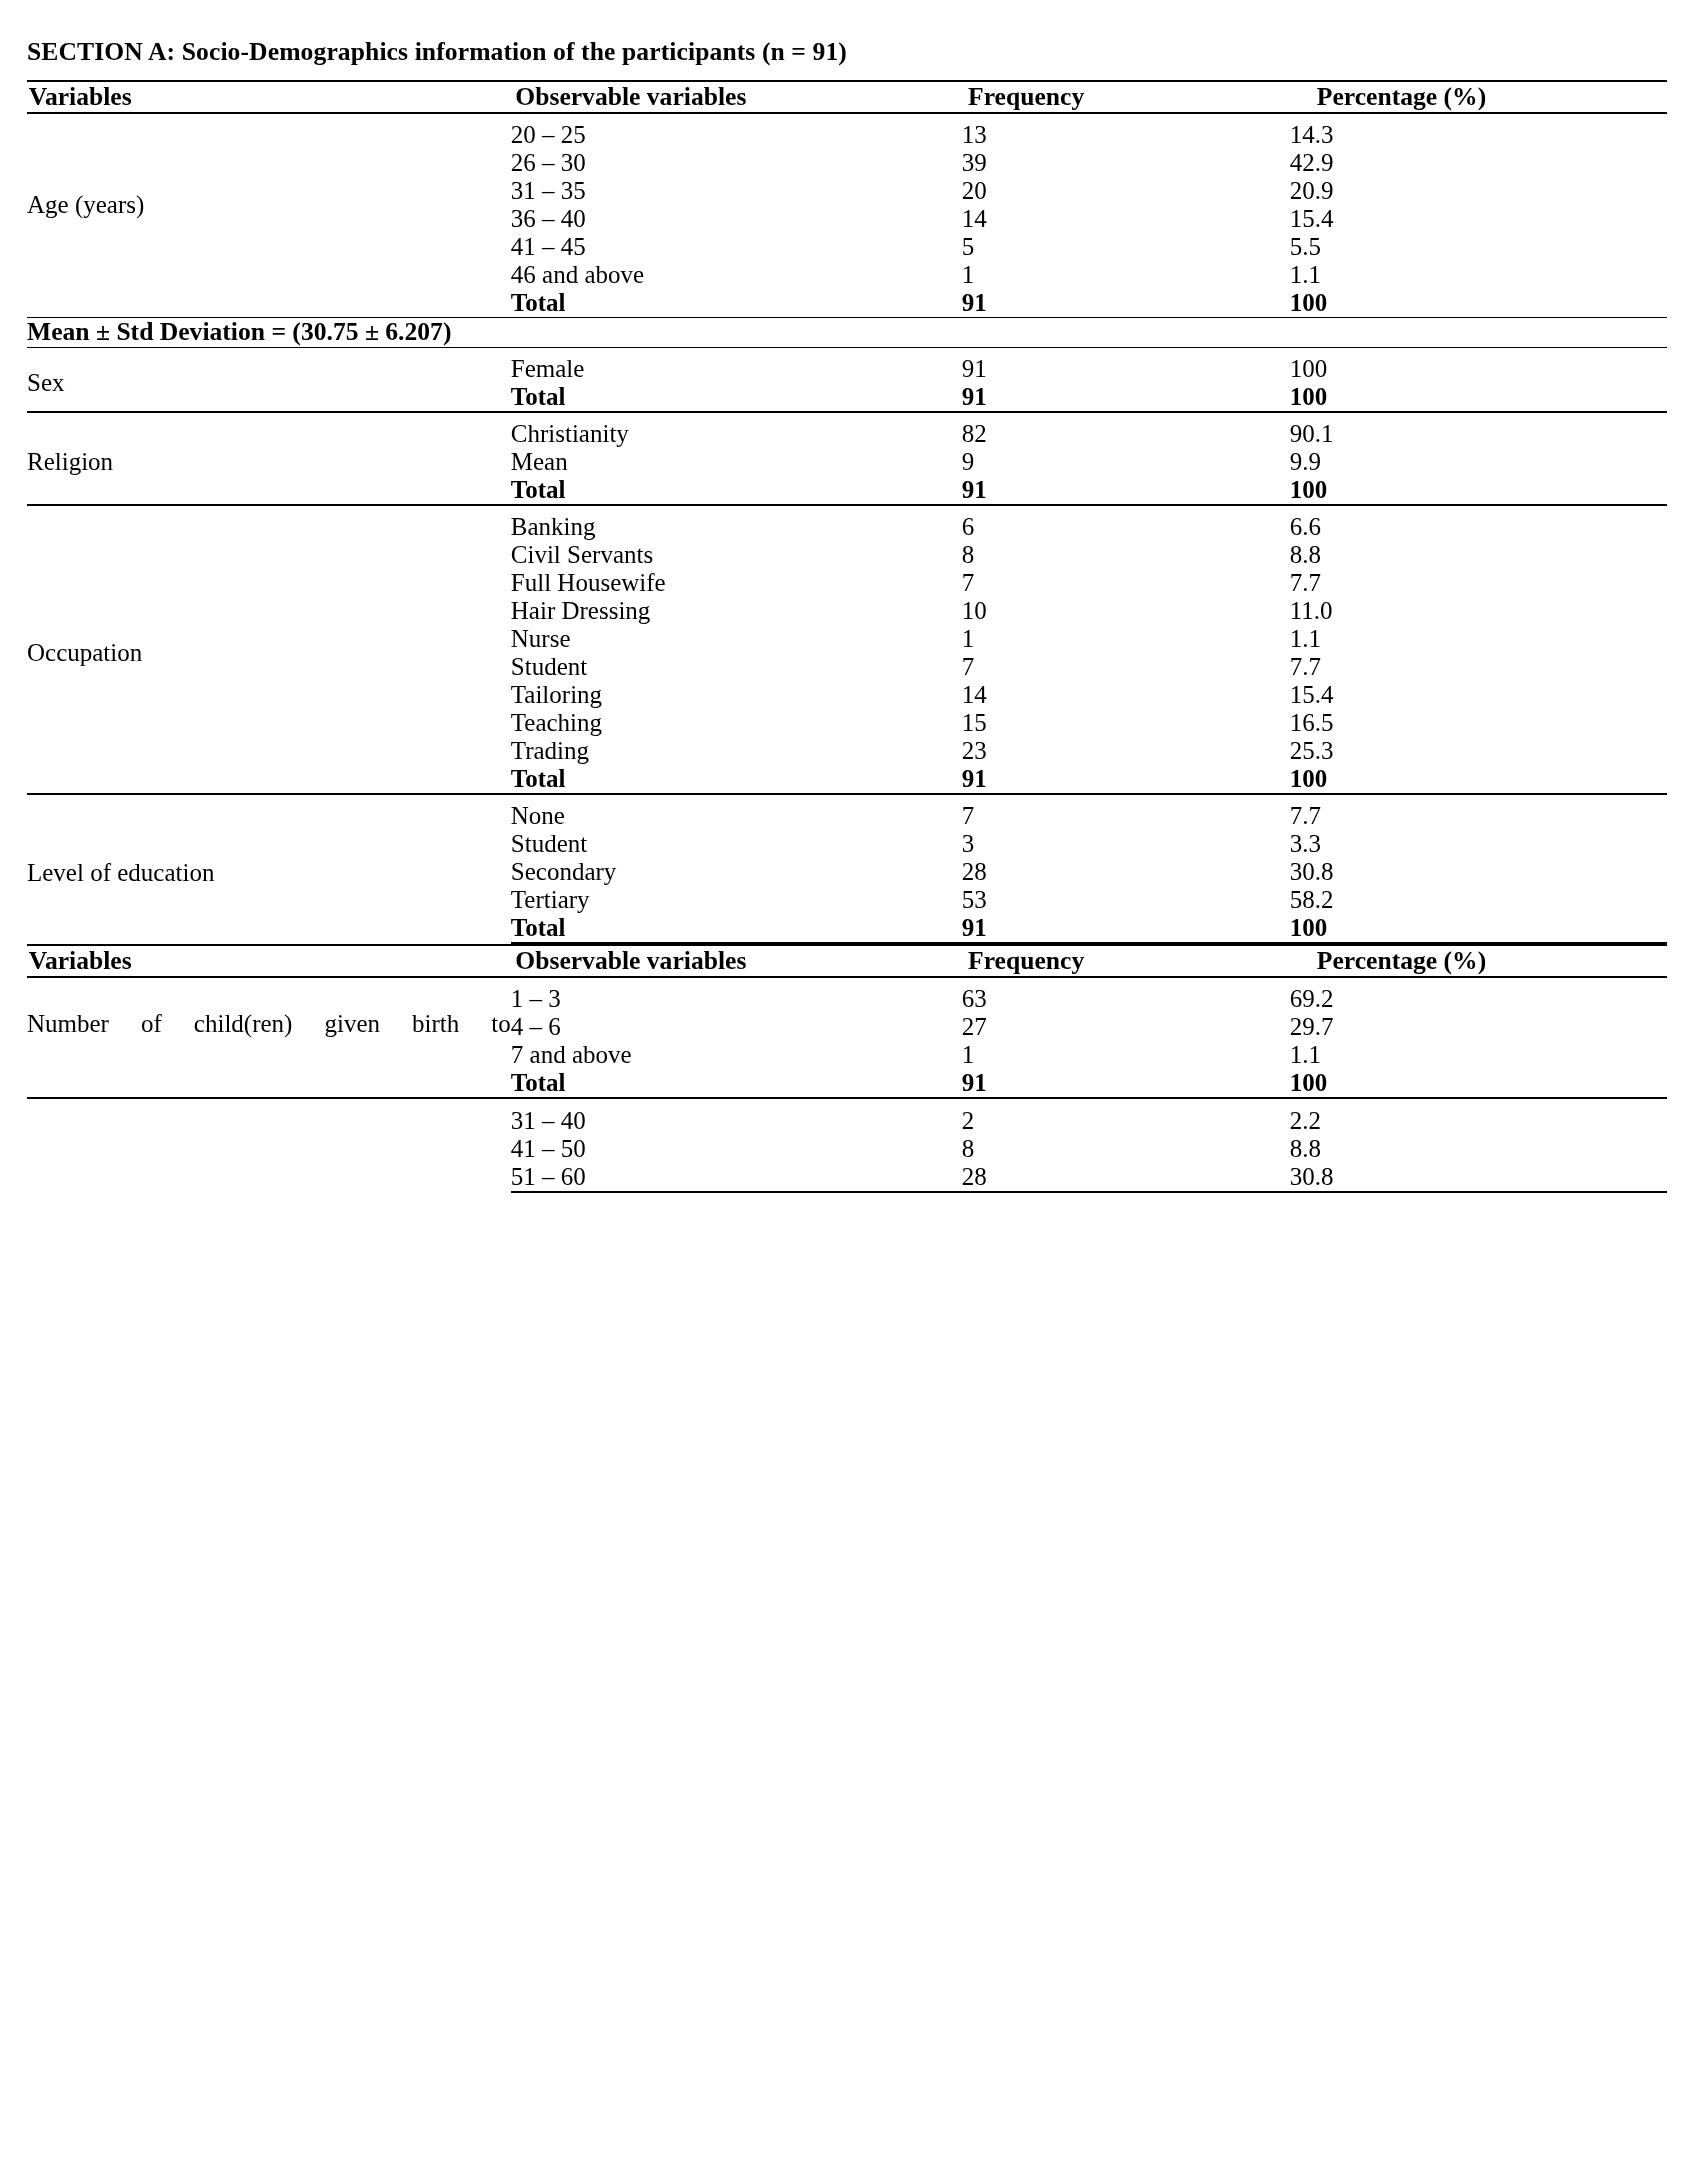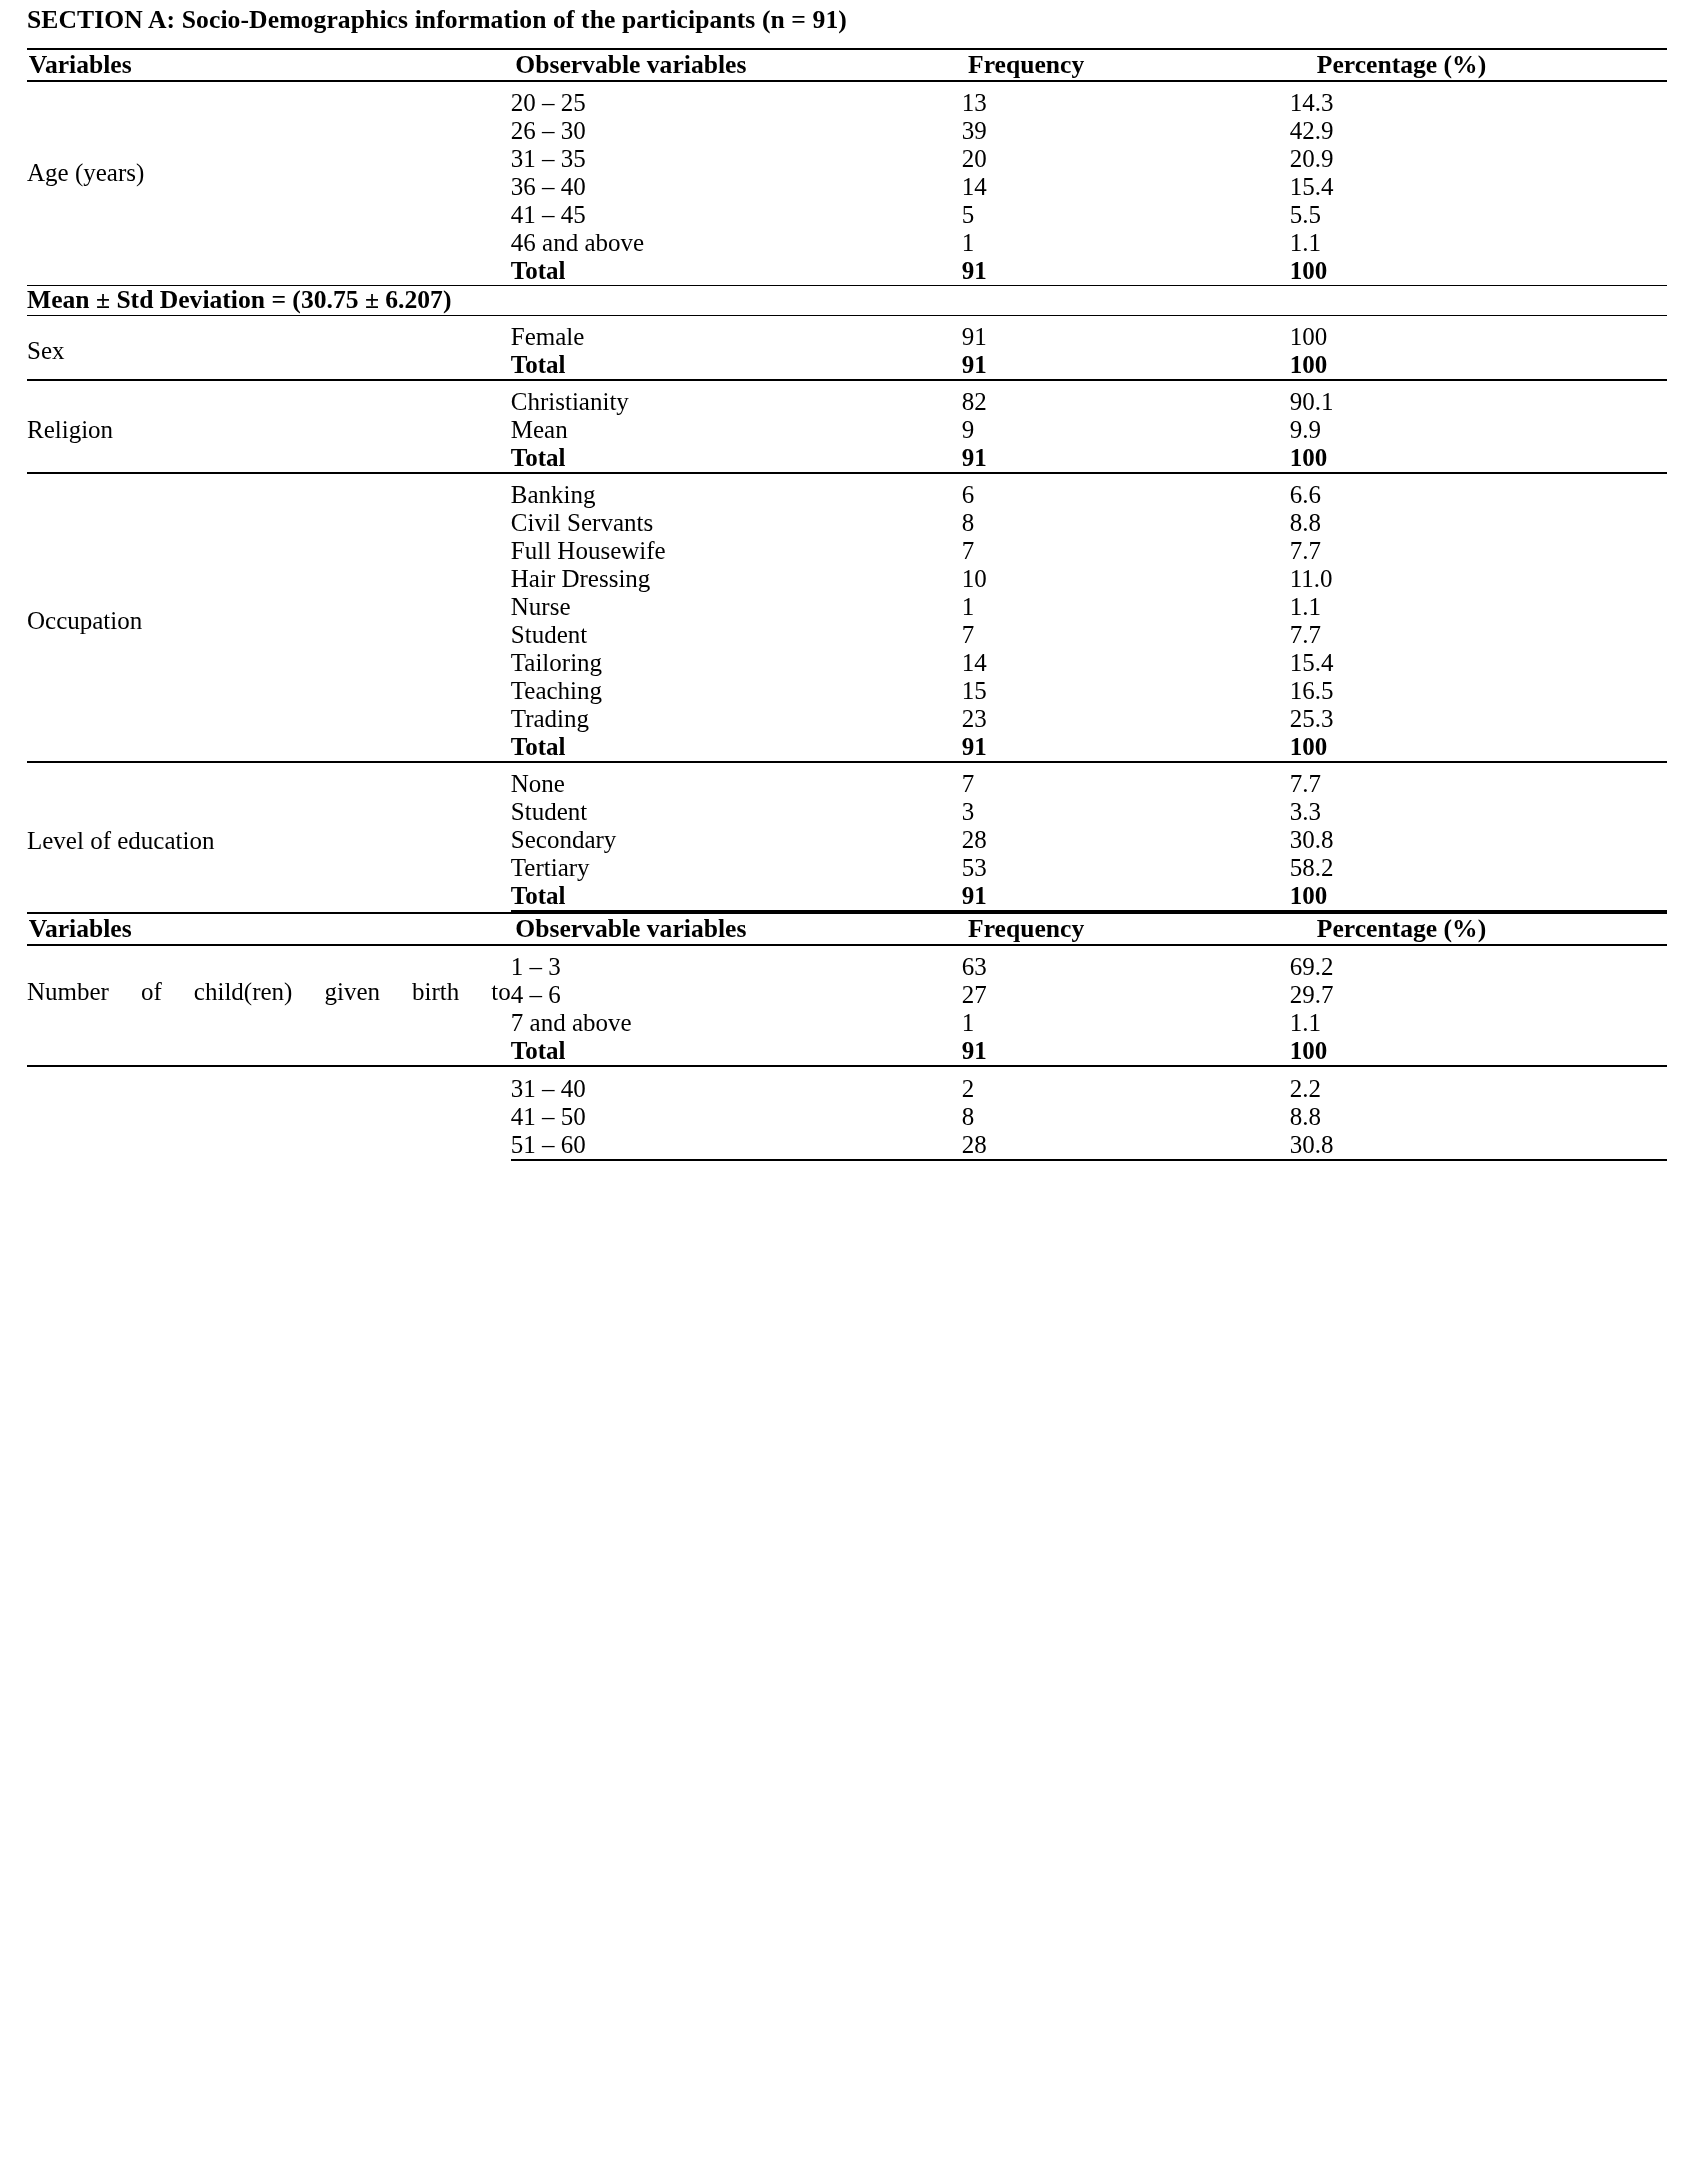--- a/index.html
+++ b/index.html
@@ -8,21 +8,21 @@
     background: #ffffff;
   }
   body {
     font-family: "Liberation Serif", serif;
     color: #000000;
   }
   .page {
     width: 1694px;
     min-height: 2161px;
     box-sizing: border-box;
-    padding: 4px 27px 0 27px;
+    padding: 36px 27px 0 27px;
     background: #ffffff;
   }
   .section-title {
     font-family: "Liberation Serif", serif;
     font-weight: bold;
     font-size: 25.6px;
     line-height: 1.25;
     margin: 0 0 11.7px 0;
     letter-spacing: 0.1px;
   }

